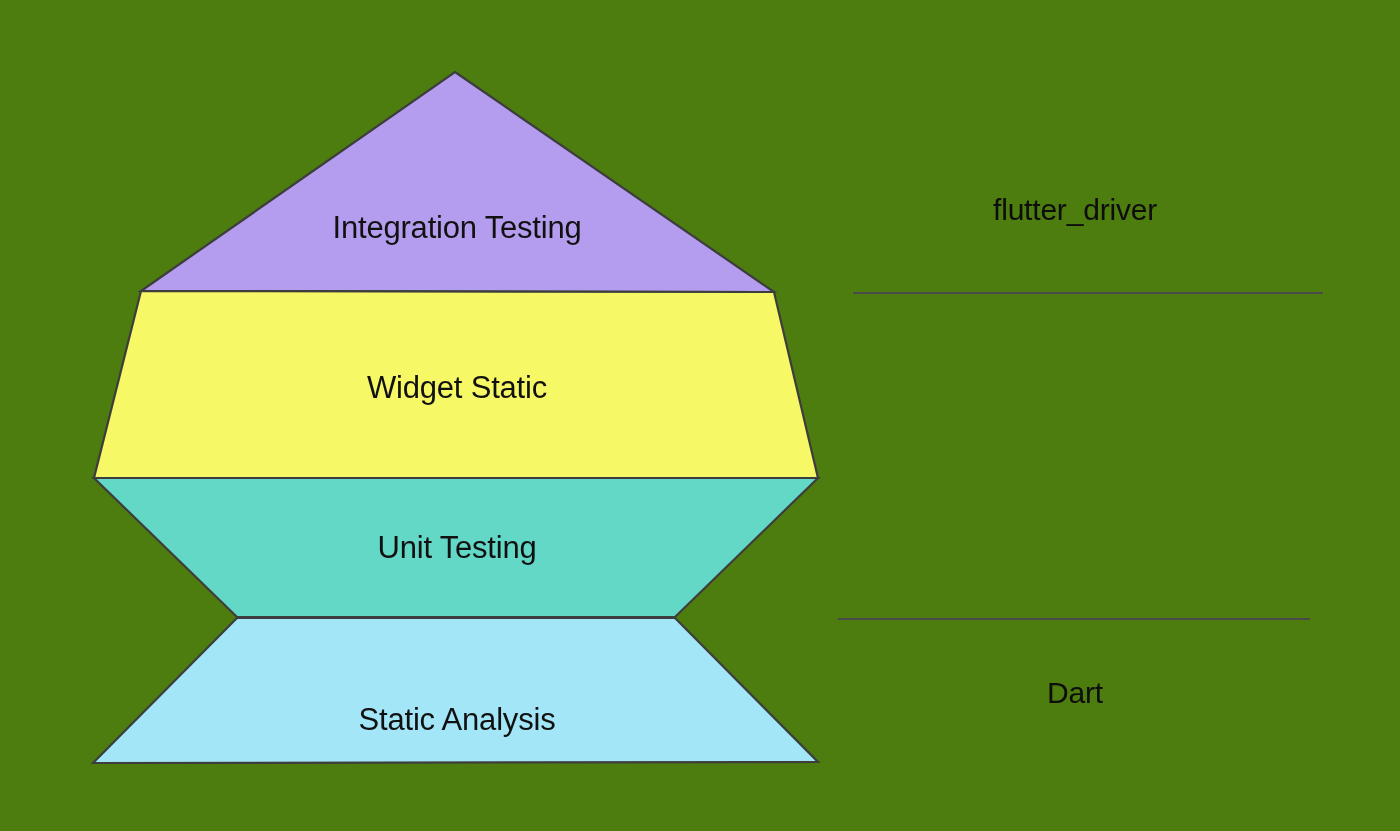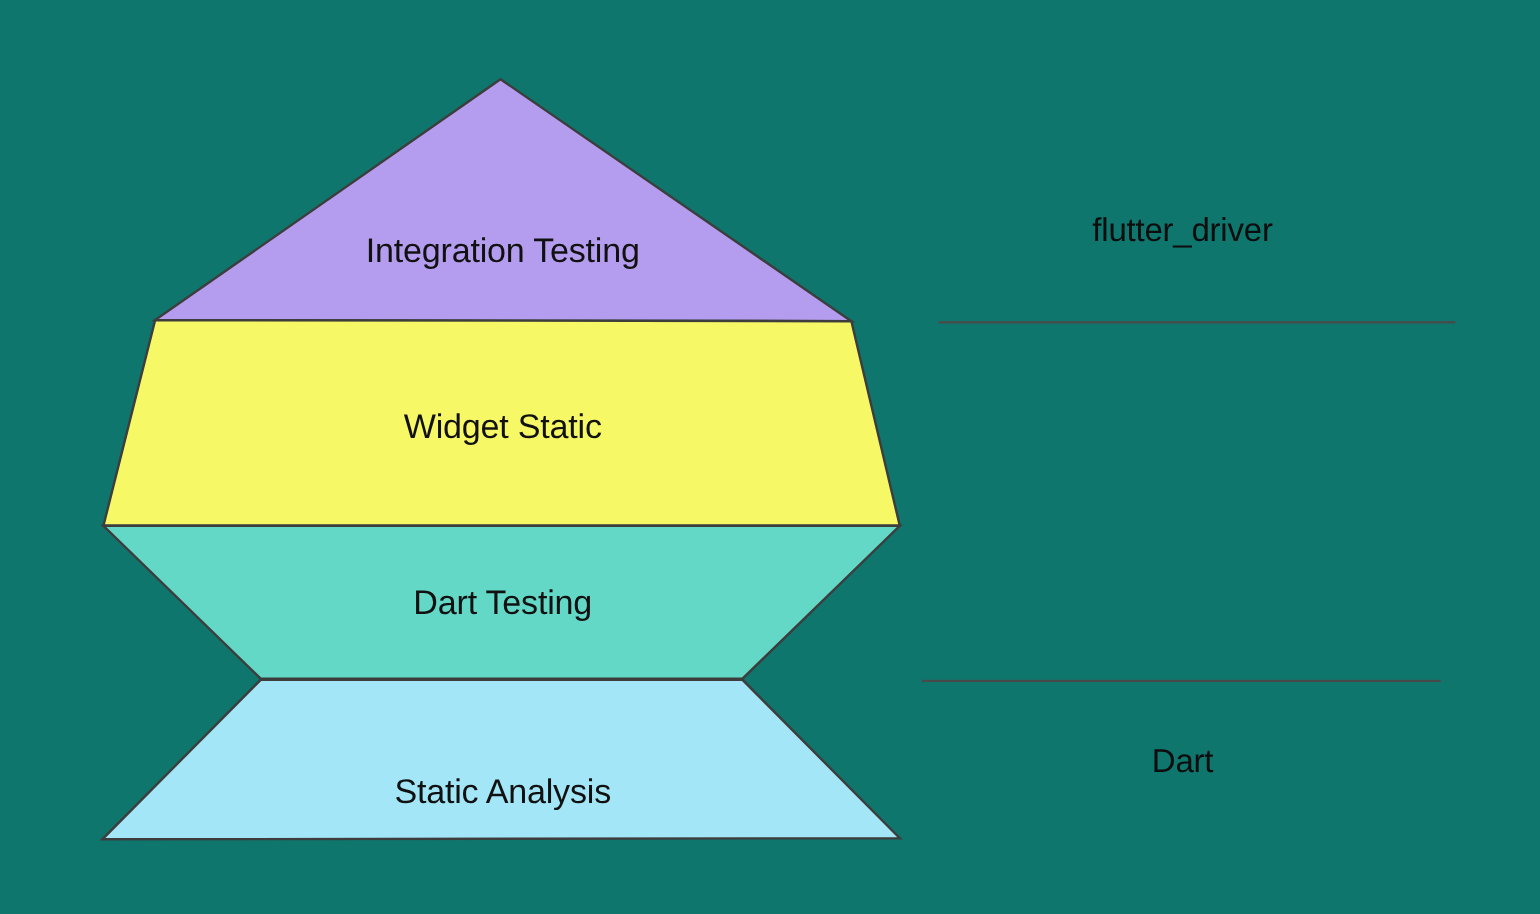--- a/index.html
+++ b/index.html
@@ -9,21 +9,21 @@
     background: #ffffff;
   }
   body {
     font-family: "Liberation Sans", sans-serif;
     -webkit-font-smoothing: antialiased;
   }
   #canvas {
     position: relative;
     width: 1400px;
     height: 831px;
-    background: #0f766e;
+    background: #4d7c0f;
     overflow: hidden;
   }
   #pyramid-svg {
     position: absolute;
     left: 0;
     top: 0;
     width: 1400px;
     height: 831px;
   }
   .layer-label {
@@ -64,21 +64,21 @@
     <polygon fill="#b49dee" stroke="#3d3d3d" stroke-width="2.2" stroke-linejoin="miter" points="455,72 774,292 141,291"></polygon>
     <polygon fill="#f7f865" stroke="#3d3d3d" stroke-width="2.2" stroke-linejoin="miter" points="141,291 774,292 818,478 94,478"></polygon>
     <polygon fill="#63d8c6" stroke="#3d3d3d" stroke-width="2.2" stroke-linejoin="miter" points="94,478 818,478 675,617 237,617"></polygon>
     <polygon fill="#a3e6f7" stroke="#3d3d3d" stroke-width="2.2" stroke-linejoin="miter" points="237,618 675,618 818,762 93,763"></polygon>
   </svg>
 
   <div class="layer-label layer-label-big" style="left:457px; top:228px;">Integration Testing</div>
 
   <div class="layer-label layer-label-big" style="left:457px; top:388px;">Widget Static</div>
 
-  <div class="layer-label layer-label-big" style="left:457px; top:548px;">Dart Testing</div>
+  <div class="layer-label layer-label-big" style="left:457px; top:548px;">Unit Testing</div>
 
   <div class="layer-label layer-label-big" style="left:457px; top:693px;margin-top:27px;">Static Analysis</div>
 
   <div class="side-label" style="left:1075px; top:210px;">flutter_driver</div>
 
 
   <div class="side-label" style="left:1075px; top:693px;">Dart</div>
 
   <div class="divider" style="left:853px; top:292px; width:470px;"></div>
 

